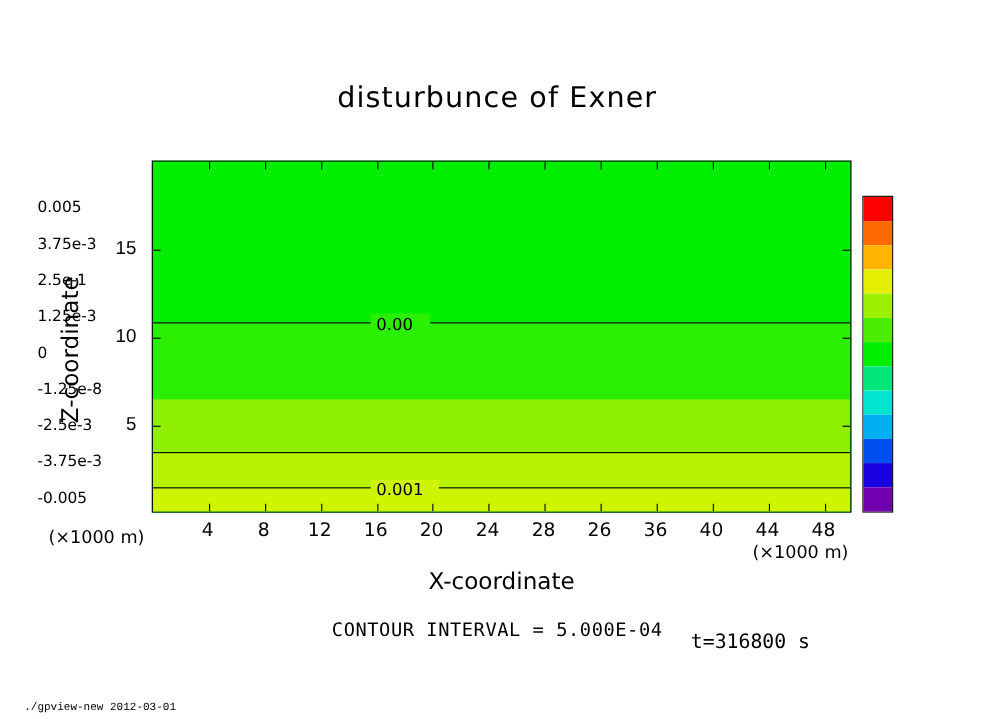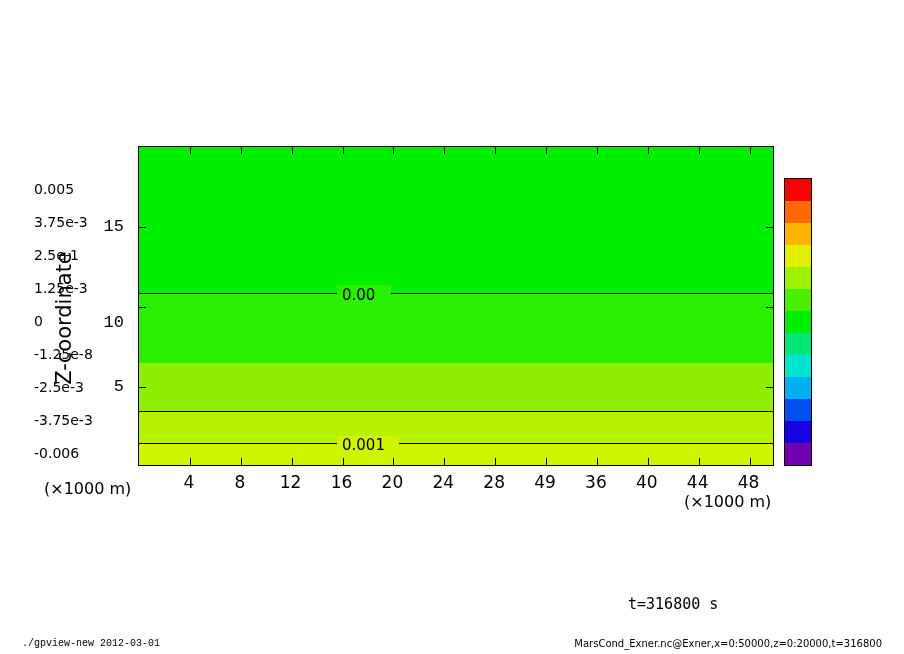--- a/index.html
+++ b/index.html
@@ -114,21 +114,21 @@
     font-size: 17px;
     text-align: center;
     transform: translateX(-50%);
     font-family: "DejaVu Sans", sans-serif;
   }
   .ylabel-txt {
     position: absolute;
     font-size: 17px;
     text-align: right;
     transform: translateY(-50%);
-    font-family: Liberation Mono, monospace;
+    font-family: Liberation Sans, sans-serif;
   }
 
   
   #y-axis-name {
     left: -26px;
     top: 306px;
     width: 180px;
     text-align: center;
     font-size: 21px;
     transform: rotate(-90deg);
@@ -180,22 +180,22 @@
   #contour-interval {
     left: 0; top: 563px;
     width: 904px;
     text-align: center;
     font-size: 17px;
     font-family: "DejaVu Sans Mono", monospace;
     letter-spacing: 0.5px;
   }
   #time-label {
     left: 628px;
-    top: 595px;
-    font-size: 15px;
+    top: 573px;
+    font-size: 18px;
     font-family: "DejaVu Sans Mono", monospace;
   }
   #footer-left {
     left: 22px;
     top: 638px;
     font-size: 10px;
     font-family: Liberation Mono, monospace;
   }
   #footer-right {
     right: 22px;
@@ -203,20 +203,21 @@
     font-size: 10px;
     text-align: right;
     font-family: "DejaVu Sans", sans-serif;
   }
 </style>
 </head>
 <body>
 
 <div id="stage">
 
+  <div class="abs" id="title">disturbunce of Exner</div>
 
   <div class="abs" id="plot-frame">
     <div id="plot-fill">
 
       <div class="band" style="top:0px; height:146px; background:#00ee00;"></div>
       <div class="band" style="top:146px; height:70px; background:#2af000;"></div>
       <div class="band" style="top:216px; height:48px; background:#8ef000;"></div>
       <div class="band" style="top:264px; height:32px; background:#b6f200;"></div>
       <div class="band" style="top:296px; height:24px; background:#cef400;"></div>
 
@@ -266,31 +267,32 @@
     </div>
   </div>
 
   <div class="abs xlabel-txt" style="left:188.9px; top:472px;">4</div>
   <div class="abs xlabel-txt" style="left:239.8px; top:472px;">8</div>
   <div class="abs xlabel-txt" style="left:290.6px; top:472px;">12</div>
   <div class="abs xlabel-txt" style="left:341.5px; top:472px;">16</div>
   <div class="abs xlabel-txt" style="left:392.4px; top:472px;">20</div>
   <div class="abs xlabel-txt" style="left:443.3px; top:472px;">24</div>
   <div class="abs xlabel-txt" style="left:494.2px; top:472px;">28</div>
-  <div class="abs xlabel-txt" style="left:545.0px; top:472px;">49</div>
+  <div class="abs xlabel-txt" style="left:545.0px; top:472px;">26</div>
   <div class="abs xlabel-txt" style="left:595.9px; top:472px;">36</div>
   <div class="abs xlabel-txt" style="left:646.8px; top:472px;">40</div>
   <div class="abs xlabel-txt" style="left:697.7px; top:472px;">44</div>
   <div class="abs xlabel-txt" style="left:748.6px; top:472px;">48</div>
 
   <div class="abs ylabel-txt" style="left:88px; top:386px; width:36px;">5</div>
-  <div class="abs ylabel-txt" style="left:88px; top:306px; width:36px;margin-top:16px;">10</div>
+  <div class="abs ylabel-txt" style="left:88px; top:306px; width:36px;">10</div>
   <div class="abs ylabel-txt" style="left:88px; top:226px; width:36px;">15</div>
 
   <div class="abs" id="y-axis-name">Z-coordinate</div>
+  <div class="abs" id="x-axis-name">X-coordinate</div>
   <div class="abs" id="x-units-left">(×1000 m)</div>
   <div class="abs" id="x-units-right">(×1000 m)</div>
 
   <div class="abs" id="colorbar">
     <div class="cb-seg" style="top:0px;   height:22px; background:#ff0000;"></div>
     <div class="cb-seg" style="top:22px;  height:22px; background:#ff6a00;"></div>
     <div class="cb-seg" style="top:44px;  height:22px; background:#ffb400;"></div>
     <div class="cb-seg" style="top:66px;  height:22px; background:#e4ee00;"></div>
     <div class="cb-seg" style="top:88px;  height:22px; background:#9cf000;"></div>
     <div class="cb-seg" style="top:110px; height:22px; background:#4cee00;"></div>
@@ -304,19 +306,19 @@
   </div>
 
   <div class="abs cb-tick-label" style="top:189px;">0.005</div>
   <div class="abs cb-tick-label" style="top:222px;">3.75e-3</div>
   <div class="abs cb-tick-label" style="top:255px;">2.5e-1</div>
   <div class="abs cb-tick-label" style="top:288px;">1.25e-3</div>
   <div class="abs cb-tick-label" style="top:321px;">0</div>
   <div class="abs cb-tick-label" style="top:354px;">-1.25e-8</div>
   <div class="abs cb-tick-label" style="top:387px;">-2.5e-3</div>
   <div class="abs cb-tick-label" style="top:420px;">-3.75e-3</div>
-  <div class="abs cb-tick-label" style="top:453px;">-0.006</div>
-
+  <div class="abs cb-tick-label" style="top:453px;">-0.005</div>
+
+  <div class="abs" id="contour-interval">CONTOUR INTERVAL = 5.000E-04</div>
   <div class="abs" id="time-label">t=316800 s</div>
   <div class="abs" id="footer-left">./gpview-new   2012-03-01</div>
-  <div class="abs" id="footer-right">MarsCond_Exner.nc@Exner,x=0:50000,z=0:20000,t=316800</div>
 
 </div>
 
 </body></html>

